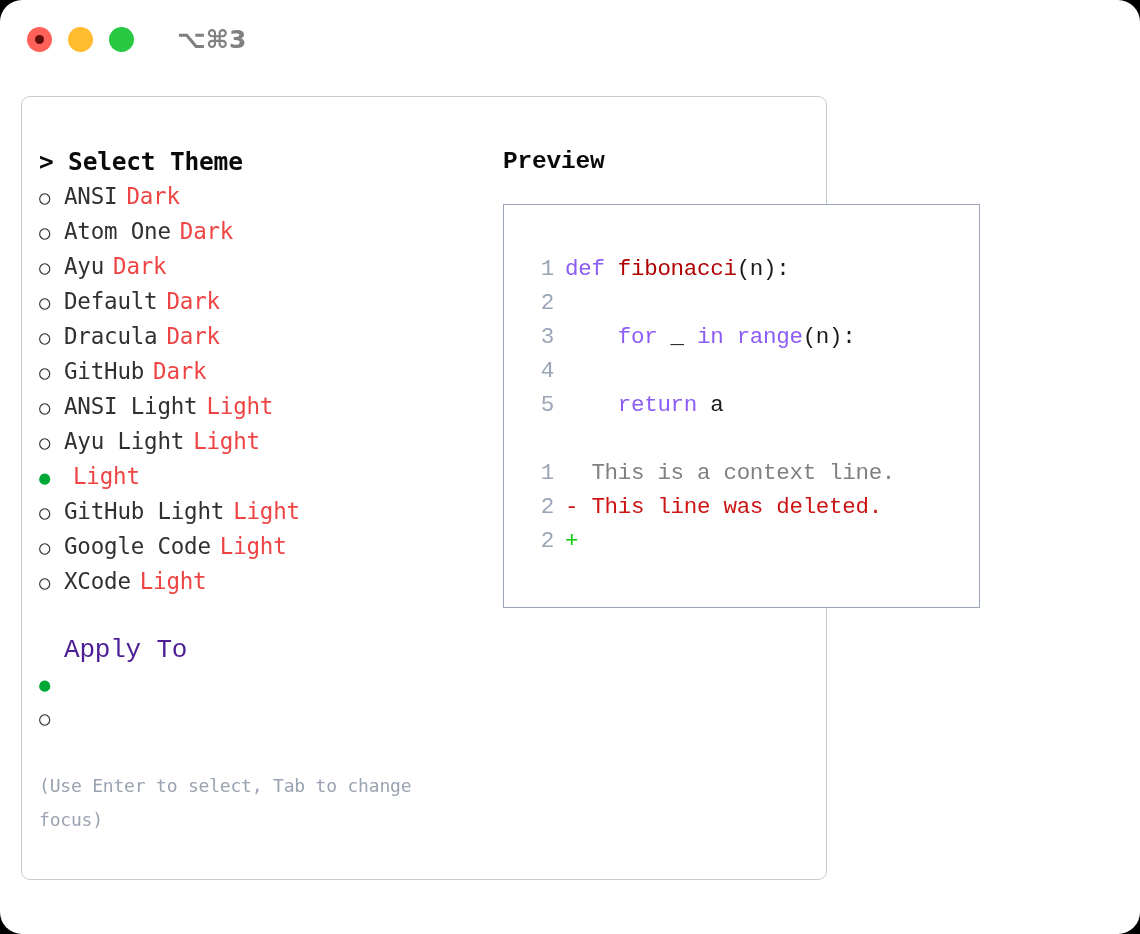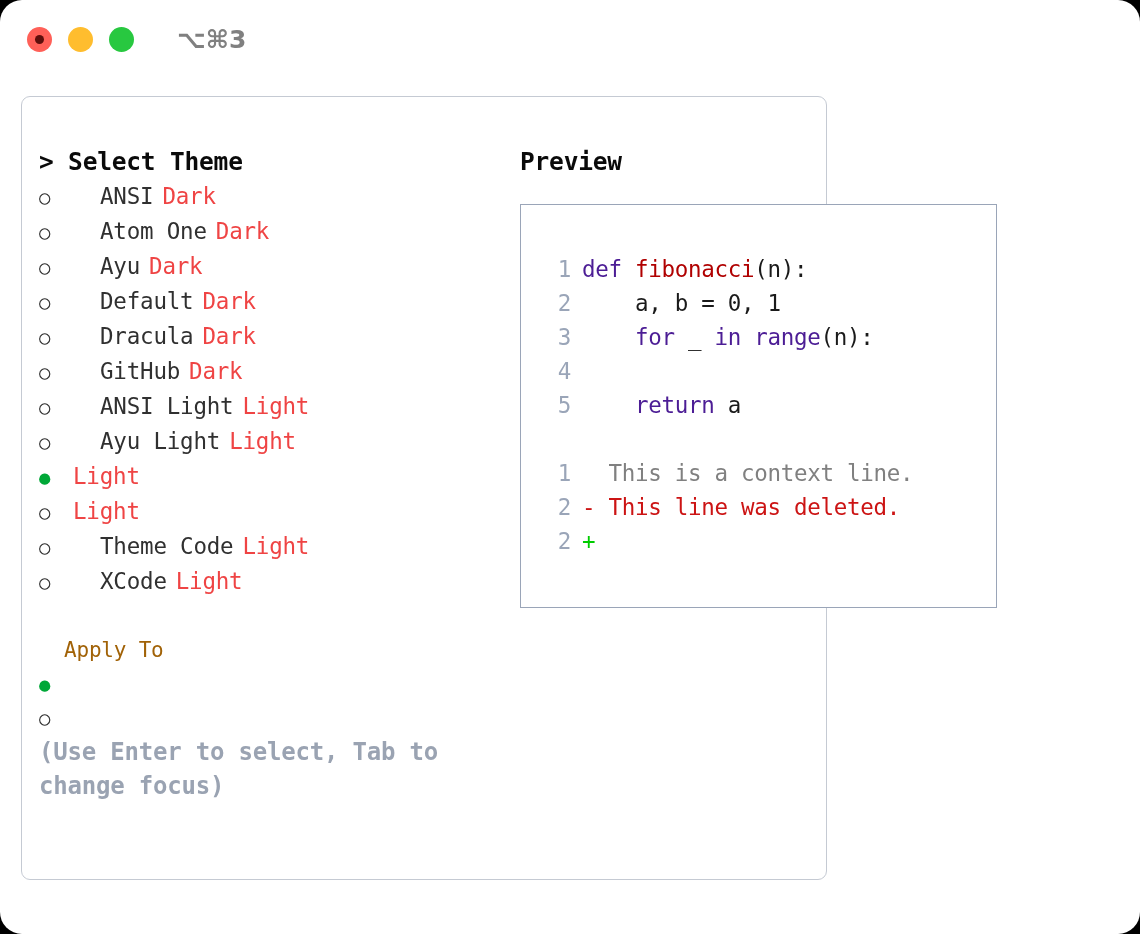--- a/index.html
+++ b/index.html
@@ -118,51 +118,53 @@
     white-space: pre;
     letter-spacing: -0.2px;
   }
   .opt-marker {
     width: 25px;
     flex: none;
     font-size: 19px;
     color: #303030;
   }
   .opt-row.selected .opt-marker { color: #00a838; }
-  .opt-label { color: #303030; margin-left: 36px; }
+  .opt-label { color: #303030; }
   .opt-row.selected .opt-label { color: #00a838; }
   .opt-cat {
     color: #ef4444;
     margin-left: 9px;
   }
 
   .group-gap { height: 34px; }
   .group-head {
-    font-size: 21px;
-    color: #a16207;
+    font-size: 26px;
+    color: #4c1d95;
     line-height: 34px;
     padding-left: 25px;
     white-space: pre;
     letter-spacing: -0.2px;
+    font-family: Liberation Mono, monospace;
   }
 
   .hint {
-    font-size: 24px;
+    margin-top: 34px;
+    font-size: 18px;
     line-height: 34px;
     color: #9aa3b2;
     width: 420px;
     letter-spacing: -0.2px;
-    font-weight: bold;
   }
 
   
   .right-col {
-    margin-left: 19px;
+    margin-left: 2px;
     width: 490px;
     flex: none;
+    font-family: Liberation Mono, monospace;
   }
   .preview-title {
     font-size: 24.5px;
     font-weight: bold;
     color: #0a0a0a;
     line-height: 34px;
     letter-spacing: -0.2px;
   }
   .preview-box {
     margin-top: 25px;
@@ -183,21 +185,21 @@
   }
   .lineno {
     width: 32px;
     flex: none;
     text-align: right;
     color: #9aa5b8;
     margin-right: 11px;
   }
   .code-text { color: #1a1a1a; }
 
-  .tok-kw   { color: #4c1d95; }
+  .tok-kw   { color: #8b5cf6; }
   .tok-fn   { color: #b00000; }
   .tok-plain{ color: #1a1a1a; }
 
   .diff-gap { height: 34px; }
   .diff-ctx  { color: #808080; }
   .diff-del  { color: #cc1414; }
   .diff-add  { color: #00cc00; }
 </style>
 </head>
 <body>
@@ -219,41 +221,41 @@
         <div id="theme-list">
             <div class="opt-row"><span class="opt-marker">○</span><span class="opt-label">ANSI</span><span class="opt-cat">Dark</span></div>
             <div class="opt-row"><span class="opt-marker">○</span><span class="opt-label">Atom One</span><span class="opt-cat">Dark</span></div>
             <div class="opt-row"><span class="opt-marker">○</span><span class="opt-label">Ayu</span><span class="opt-cat">Dark</span></div>
             <div class="opt-row"><span class="opt-marker">○</span><span class="opt-label">Default</span><span class="opt-cat">Dark</span></div>
             <div class="opt-row"><span class="opt-marker">○</span><span class="opt-label">Dracula</span><span class="opt-cat">Dark</span></div>
             <div class="opt-row"><span class="opt-marker">○</span><span class="opt-label">GitHub</span><span class="opt-cat">Dark</span></div>
             <div class="opt-row"><span class="opt-marker">○</span><span class="opt-label">ANSI Light</span><span class="opt-cat">Light</span></div>
             <div class="opt-row"><span class="opt-marker">○</span><span class="opt-label">Ayu Light</span><span class="opt-cat">Light</span></div>
             <div class="opt-row selected"><span class="opt-marker">●</span><span class="opt-cat">Light</span></div>
-            <div class="opt-row"><span class="opt-marker">○</span><span class="opt-cat">Light</span></div>
-            <div class="opt-row"><span class="opt-marker">○</span><span class="opt-label">Theme Code</span><span class="opt-cat">Light</span></div>
+            <div class="opt-row"><span class="opt-marker">○</span><span class="opt-label">GitHub Light</span><span class="opt-cat">Light</span></div>
+            <div class="opt-row"><span class="opt-marker">○</span><span class="opt-label">Google Code</span><span class="opt-cat">Light</span></div>
             <div class="opt-row"><span class="opt-marker">○</span><span class="opt-label">XCode</span><span class="opt-cat">Light</span></div>
           </div>
 
         <div class="group-gap"></div>
         <div class="group-head">Apply To</div>
         <div id="apply-list">
             <div class="opt-row selected"><span class="opt-marker">●</span></div>
             <div class="opt-row"><span class="opt-marker">○</span></div>
           </div>
 
         <div class="hint">(Use Enter to select, Tab to change focus)</div>
       </div>
 
       <div class="right-col">
         <div class="preview-title">Preview</div>
         <div class="preview-box">
           <div id="code-block">
               <div class="code-line"><span class="lineno">1</span><span class="code-text"><span class="tok-kw">def </span><span class="tok-fn">fibonacci</span><span class="tok-plain">(n):</span></span></div>
-              <div class="code-line"><span class="lineno">2</span><span class="code-text"><span class="tok-plain">    a, b = 0, 1</span></span></div>
+              <div class="code-line"><span class="lineno">2</span></div>
               <div class="code-line"><span class="lineno">3</span><span class="code-text"><span class="tok-plain">    </span><span class="tok-kw">for</span><span class="tok-plain"> _ </span><span class="tok-kw">in</span><span class="tok-plain"> </span><span class="tok-kw">range</span><span class="tok-plain">(n):</span></span></div>
               <div class="code-line"><span class="lineno">4</span></div>
               <div class="code-line"><span class="lineno">5</span><span class="code-text"><span class="tok-plain">    </span><span class="tok-kw">return</span><span class="tok-plain"> a</span></span></div>
             </div>
           <div class="diff-gap"></div>
           <div id="diff-block">
               <div class="code-line"><span class="lineno">1</span><span class="diff-ctx"> </span><span class="diff-ctx"> This is a context line.</span></div>
               <div class="code-line"><span class="lineno">2</span><span class="diff-del">-</span><span class="diff-del"> This line was deleted.</span></div>
               <div class="code-line"><span class="lineno">2</span><span class="diff-add">+</span></div>
             </div>

